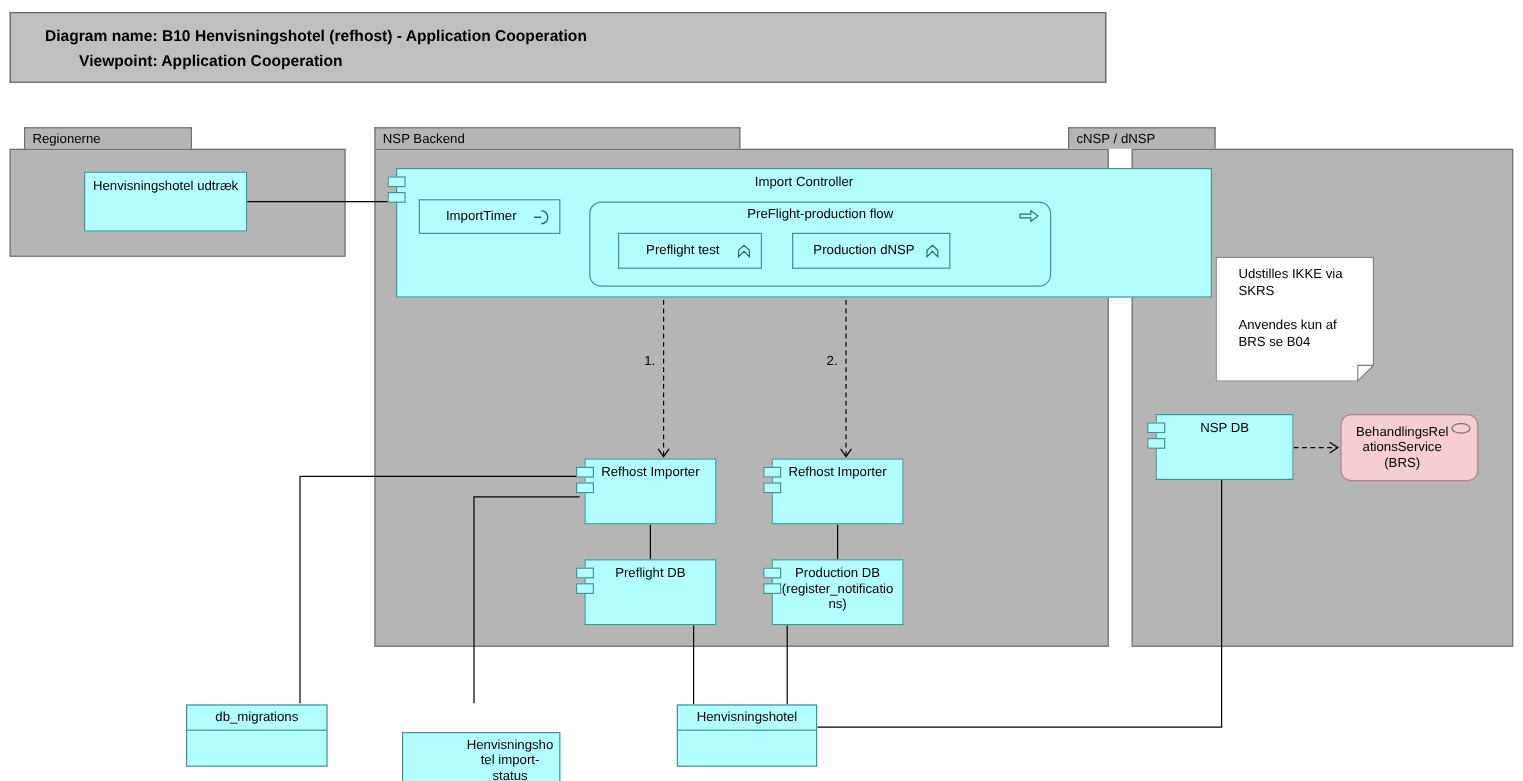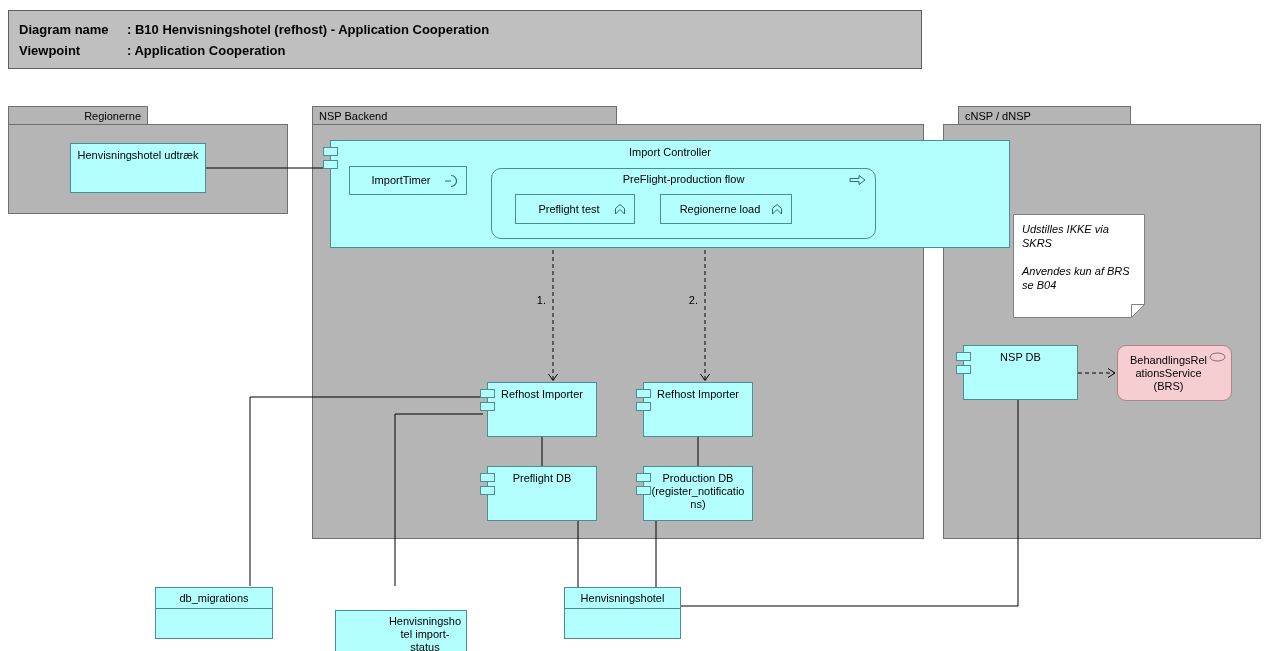--- a/index.html
+++ b/index.html
@@ -5,21 +5,21 @@
   * { margin:0; padding:0; box-sizing:border-box; }
   html,body { background:#ffffff; }
   body { font-family:"Liberation Sans", sans-serif; color:#000; }
   .canvas { position:relative; width:1269px; height:651px; background:#ffffff; overflow:hidden; }
 
   
   .title-block { position:absolute; left:8px; top:10px; width:914px; height:59px;
     background:#bfbfbf; border:1px solid #5f5f5f; padding:8px 10px;
     font-weight:bold; font-size:13px; }
   .trow { display:flex; line-height:21px; }
-  .tlabel { width:108px; flex:0 0 auto; }
+  .tlabel { width:108px; flex:0 0 auto;text-align:right; }
 
   
   .group-tab { position:absolute; height:18px; background:#b5b5b5; border:1px solid #707070;
     border-bottom:none; font-size:11px; line-height:14px; padding:2px 6px; }
   .group-body { position:absolute; background:#b5b5b5; border:1px solid #707070; }
 
   
   .comp { position:absolute; background:#b3ffff; border:1px solid #4a8f8f;
     font-size:11px; line-height:13px; }
   .comp > .lbl { padding:5px 6px 0; text-align:center; overflow-wrap:anywhere; }
@@ -40,21 +40,21 @@
     text-align:center; padding:4px 22px 4px 10px; overflow-wrap:anywhere; }
   .brs .svc { position:absolute; top:6px; right:5px; display:flex; }
 
   
   .dataobj { position:absolute; background:#b3ffff; border:1px solid #4a8f8f; font-size:11px; line-height:13px; }
   .dataobj .dtitle { padding:4px 4px 3px; text-align:center; border-bottom:1px solid #4a8f8f; overflow-wrap:anywhere; }
 
   
   .note { position:absolute; font-size:11px; line-height:14px; }
   .note .note-shape { position:absolute; left:0; top:0; }
-  .note .note-text { position:absolute; left:0; top:0; right:8px; bottom:0; padding:8px 0 0 9px;font-style:italic; }
+  .note .note-text { position:absolute; left:0; top:0; right:8px; bottom:0; padding:8px 0 0 19px; }
   .note .note-text p + p { margin-top:14px; }
 
   
   .connectors { position:absolute; left:0; top:0; pointer-events:none; }
   .connectors path { fill:none; stroke:#000; stroke-width:1; }
   .connectors path.dashed { stroke-dasharray:4 3; }
   .connectors text { font-size:11px; fill:#000; font-family:"Liberation Sans", sans-serif; }
 
   .icon svg { display:block; }
 </style>
@@ -67,31 +67,31 @@
     <div class="trow">
       <span class="tlabel">Diagram name</span>
       <span class="tvalue">: B10 Henvisningshotel (refhost) - Application Cooperation</span>
     </div>
     <div class="trow">
       <span class="tlabel">Viewpoint</span>
       <span class="tvalue">: Application Cooperation</span>
     </div>
   </div>
 
-  <div class="group-tab" style="left:8px; top:106px; width:140px;text-align:right;">
+  <div class="group-tab" style="left:20px; top:106px; width:140px;">
     <span>Regionerne</span>
   </div>
   <div class="group-body" style="left:8px; top:124px; width:280px; height:90px;"></div>
 
   <div class="group-tab" style="left:312px; top:106px; width:305px;">
     <span>NSP Backend</span>
   </div>
   <div class="group-body" style="left:312px; top:124px; width:612px; height:415px;"></div>
 
-  <div class="group-tab" style="left:958px; top:106px; width:173px;">
+  <div class="group-tab" style="left:890px; top:106px; width:123px;">
     <span>cNSP / dNSP</span>
   </div>
   <div class="group-body" style="left:943px; top:124px; width:318px; height:415px;"></div>
 
   <svg class="connectors" width="1269" height="651" viewBox="0 0 1269 651">
     <path d="M190,168 H326"></path>
     <path d="M250,586 V397 H483"></path>
     <path d="M395,586 V414 H483"></path>
     <path d="M542,437 V466"></path>
     <path d="M698,437 V466"></path>
@@ -139,21 +139,21 @@
       <div class="rbox" style="left:23px; top:25px; width:120px; height:30px;">
         <span style="padding-right:12px;">Preflight test</span>
         <span class="icon icon-right">
           <svg width="12" height="12" viewBox="0 0 12 12">
               <path d="M1.5,11 V5.5 L6,1.5 L10.5,5.5 V11 L6,6.5 Z" fill="none" stroke="#2d6b6b"></path>
             </svg>
         </span>
       </div>
 
       <div class="rbox" style="left:168px; top:25px; width:132px; height:30px;">
-        <span style="padding-right:12px;">Regionerne load</span>
+        <span style="padding-right:12px;">Production dNSP</span>
         <span class="icon icon-right">
           <svg width="12" height="12" viewBox="0 0 12 12">
               <path d="M1.5,11 V5.5 L6,1.5 L10.5,5.5 V11 L6,6.5 Z" fill="none" stroke="#2d6b6b"></path>
             </svg>
         </span>
       </div>
     </div>
   </div>
 
   <div class="comp" style="left:487px; top:382px; width:110px; height:55px;">

